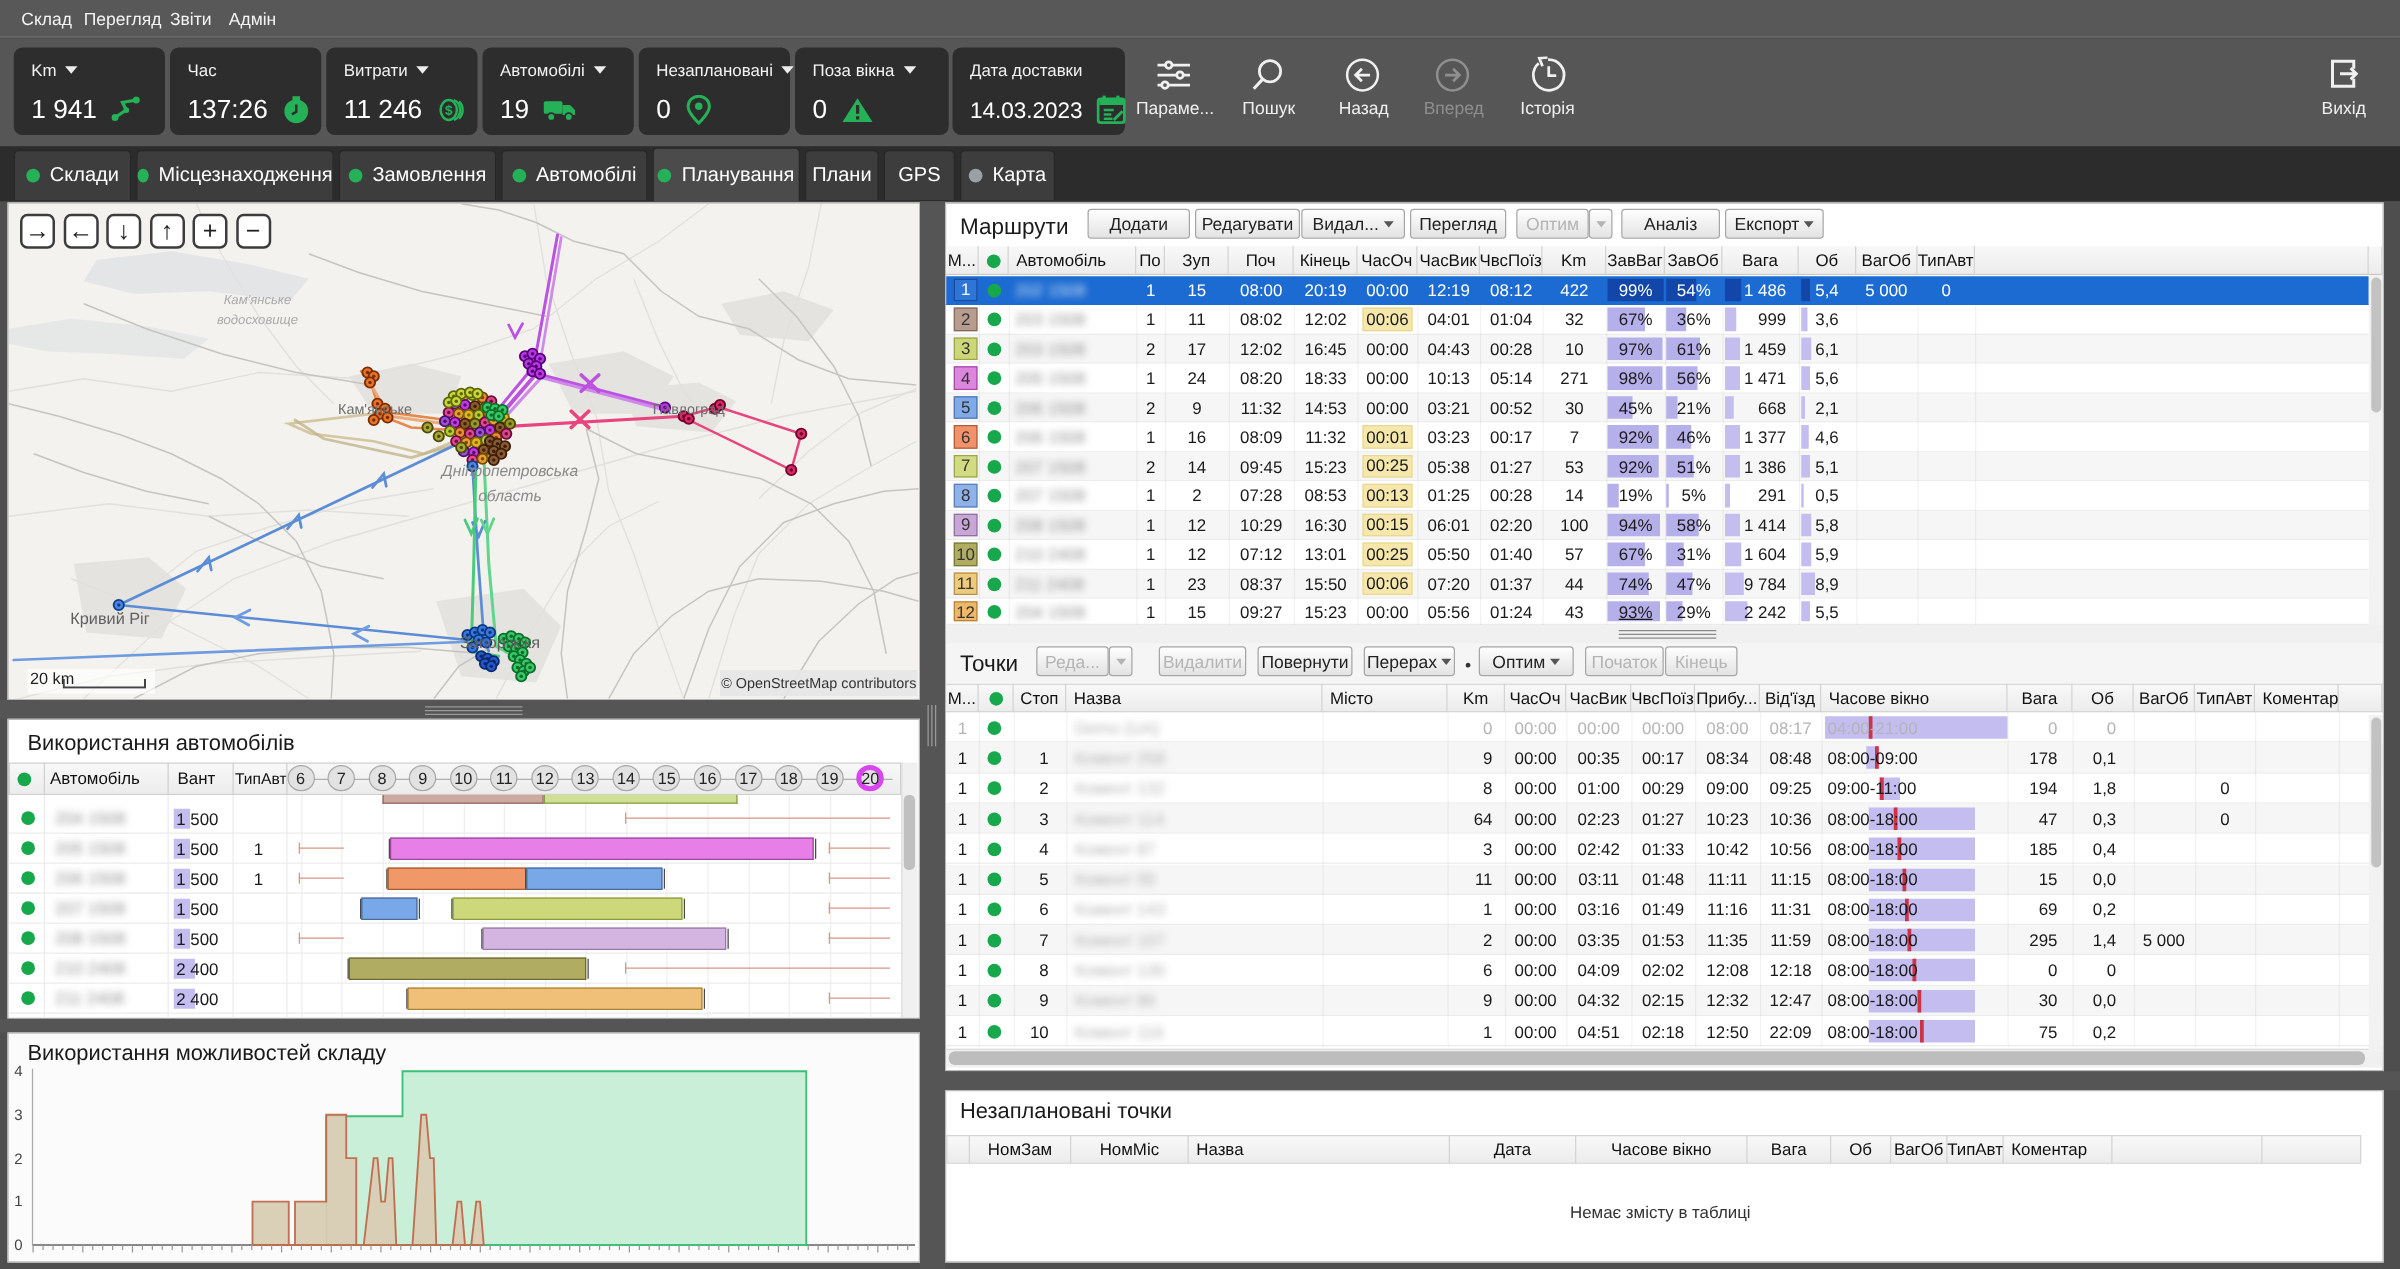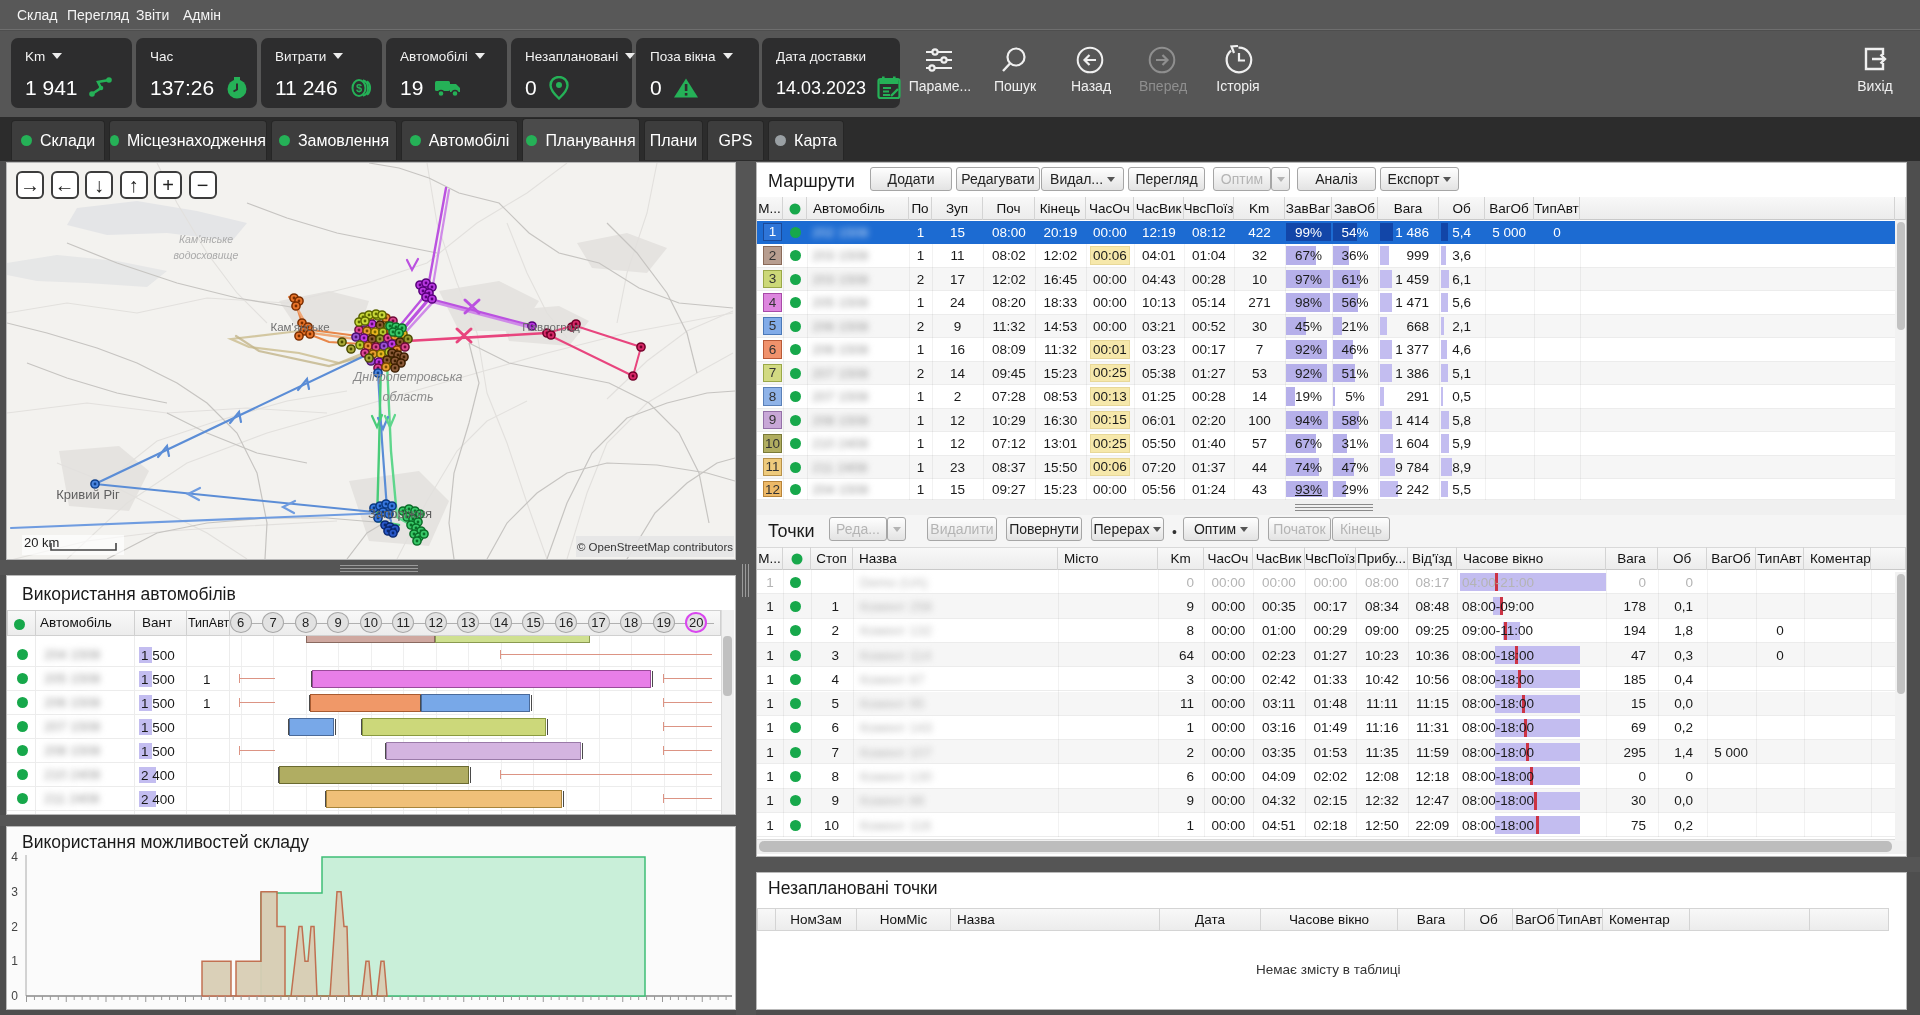--- a/index.html
+++ b/index.html
@@ -498,21 +498,21 @@
 <div class="abs" style="left:359.7px;top:612px;width:22px;height:21px;background:#e2e2e2;border:1px solid #a8a8a8;border-radius:50%;font-size:13px;color:#222;display:flex;align-items:center;justify-content:center;">10</div>
 <div class="abs" style="left:392.25px;top:612px;width:22px;height:21px;background:#e2e2e2;border:1px solid #a8a8a8;border-radius:50%;font-size:13px;color:#222;display:flex;align-items:center;justify-content:center;">11</div>
 <div class="abs" style="left:424.79999999999995px;top:612px;width:22px;height:21px;background:#e2e2e2;border:1px solid #a8a8a8;border-radius:50%;font-size:13px;color:#222;display:flex;align-items:center;justify-content:center;">12</div>
 <div class="abs" style="left:457.34999999999997px;top:612px;width:22px;height:21px;background:#e2e2e2;border:1px solid #a8a8a8;border-radius:50%;font-size:13px;color:#222;display:flex;align-items:center;justify-content:center;">13</div>
 <div class="abs" style="left:489.9px;top:612px;width:22px;height:21px;background:#e2e2e2;border:1px solid #a8a8a8;border-radius:50%;font-size:13px;color:#222;display:flex;align-items:center;justify-content:center;">14</div>
 <div class="abs" style="left:522.45px;top:612px;width:22px;height:21px;background:#e2e2e2;border:1px solid #a8a8a8;border-radius:50%;font-size:13px;color:#222;display:flex;align-items:center;justify-content:center;">15</div>
 <div class="abs" style="left:555.0px;top:612px;width:22px;height:21px;background:#e2e2e2;border:1px solid #a8a8a8;border-radius:50%;font-size:13px;color:#222;display:flex;align-items:center;justify-content:center;">16</div>
 <div class="abs" style="left:587.55px;top:612px;width:22px;height:21px;background:#e2e2e2;border:1px solid #a8a8a8;border-radius:50%;font-size:13px;color:#222;display:flex;align-items:center;justify-content:center;">17</div>
 <div class="abs" style="left:620.0999999999999px;top:612px;width:22px;height:21px;background:#e2e2e2;border:1px solid #a8a8a8;border-radius:50%;font-size:13px;color:#222;display:flex;align-items:center;justify-content:center;">18</div>
 <div class="abs" style="left:652.65px;top:612px;width:22px;height:21px;background:#e2e2e2;border:1px solid #a8a8a8;border-radius:50%;font-size:13px;color:#222;display:flex;align-items:center;justify-content:center;">19</div>
-<div class="abs" style="left:685.1999999999999px;top:612px;width:22px;height:21px;background:#e2e2e2;border:2px solid #d946ef;border-radius:50%;font-size:13px;color:#222;display:flex;align-items:center;justify-content:center;">20</div>
+<div class="abs" style="left:685.1999999999999px;top:612px;width:22px;height:21px;background:#e2e2e2;border:4px solid #d946ef;border-radius:50%;font-size:13px;color:#222;display:flex;align-items:center;justify-content:center;">20</div>
 <div class="abs" style="left:7px;top:636px;width:714px;height:178px;background:#fff;"></div>
 <div class="abs" style="left:240.5px;top:636px;width:1px;height:178px;background:#efefef;"></div>
 <div class="abs" style="left:273.05px;top:636px;width:1px;height:178px;background:#efefef;"></div>
 <div class="abs" style="left:305.6px;top:636px;width:1px;height:178px;background:#efefef;"></div>
 <div class="abs" style="left:338.15px;top:636px;width:1px;height:178px;background:#efefef;"></div>
 <div class="abs" style="left:370.7px;top:636px;width:1px;height:178px;background:#efefef;"></div>
 <div class="abs" style="left:403.25px;top:636px;width:1px;height:178px;background:#efefef;"></div>
 <div class="abs" style="left:435.79999999999995px;top:636px;width:1px;height:178px;background:#efefef;"></div>
 <div class="abs" style="left:468.34999999999997px;top:636px;width:1px;height:178px;background:#efefef;"></div>
 <div class="abs" style="left:500.9px;top:636px;width:1px;height:178px;background:#efefef;"></div>

